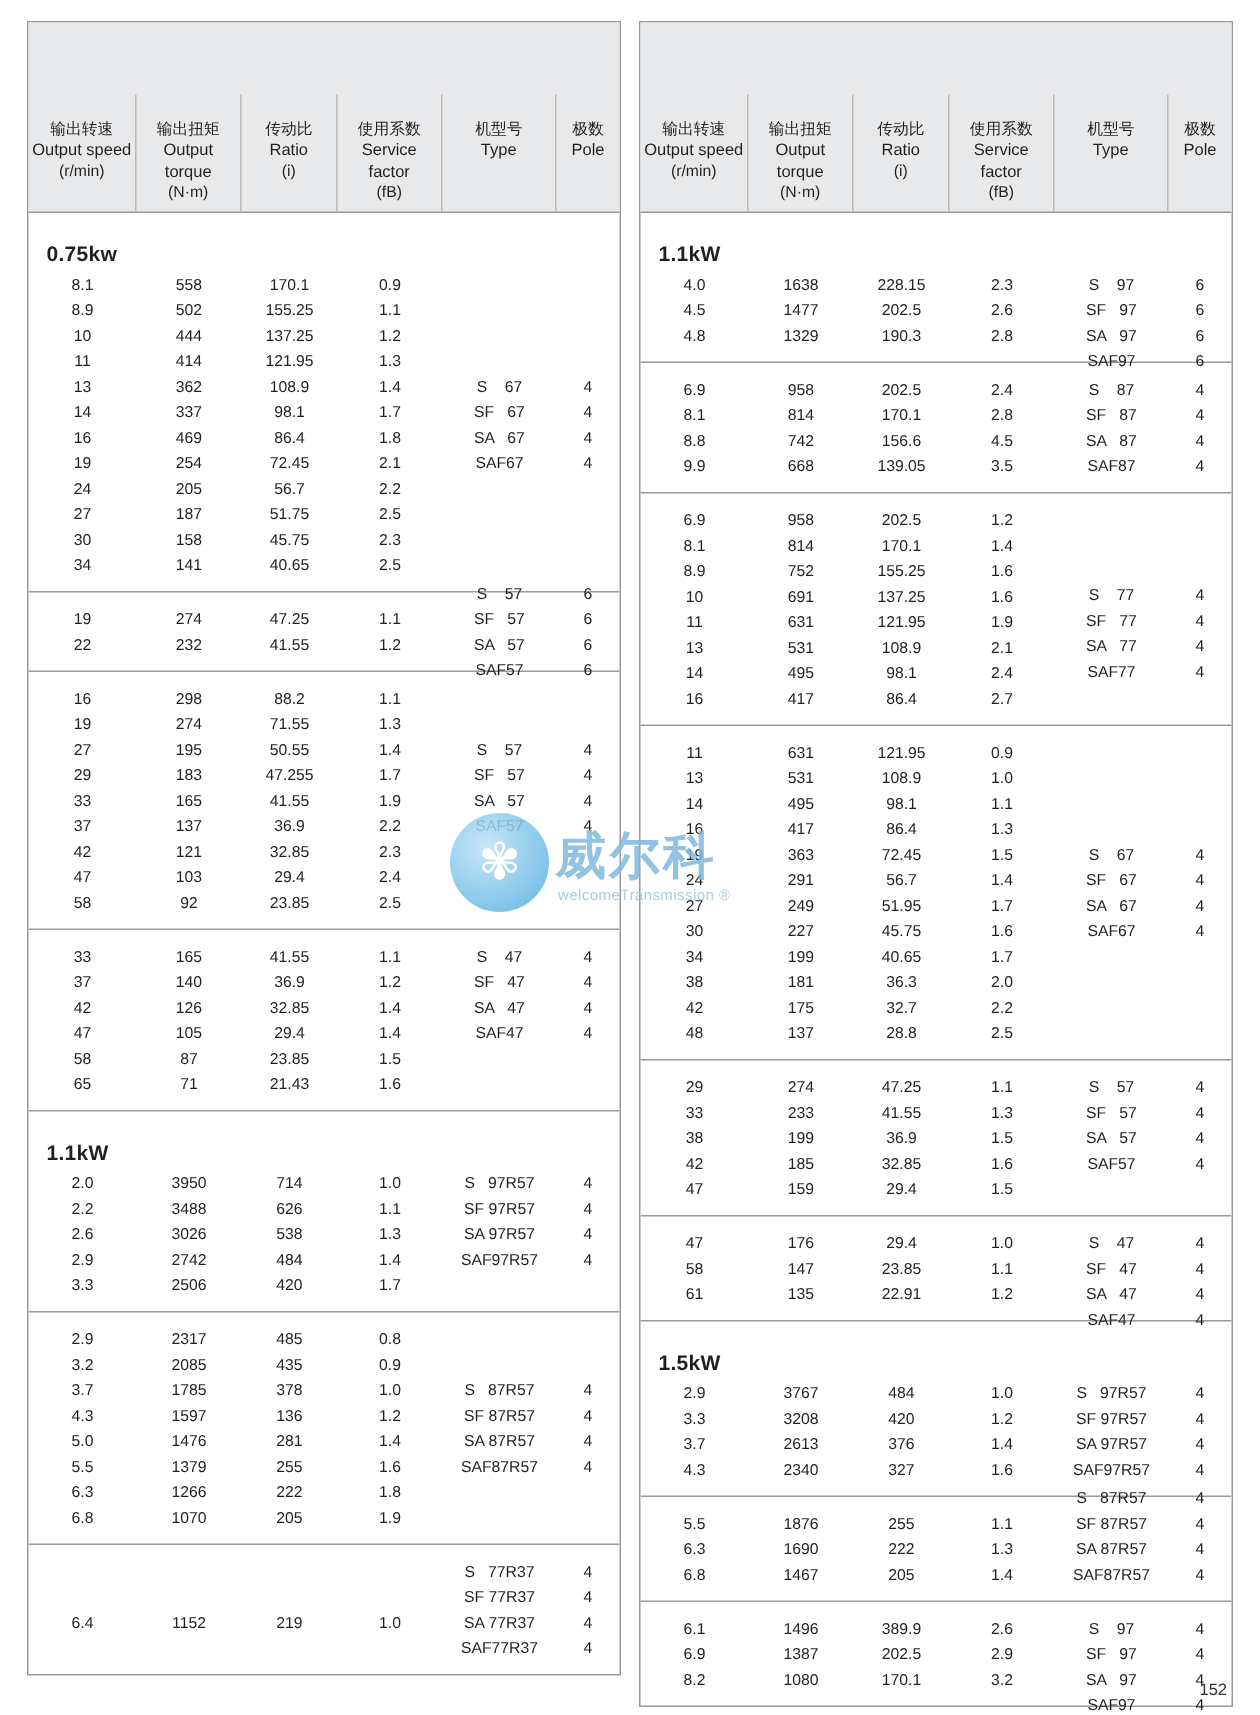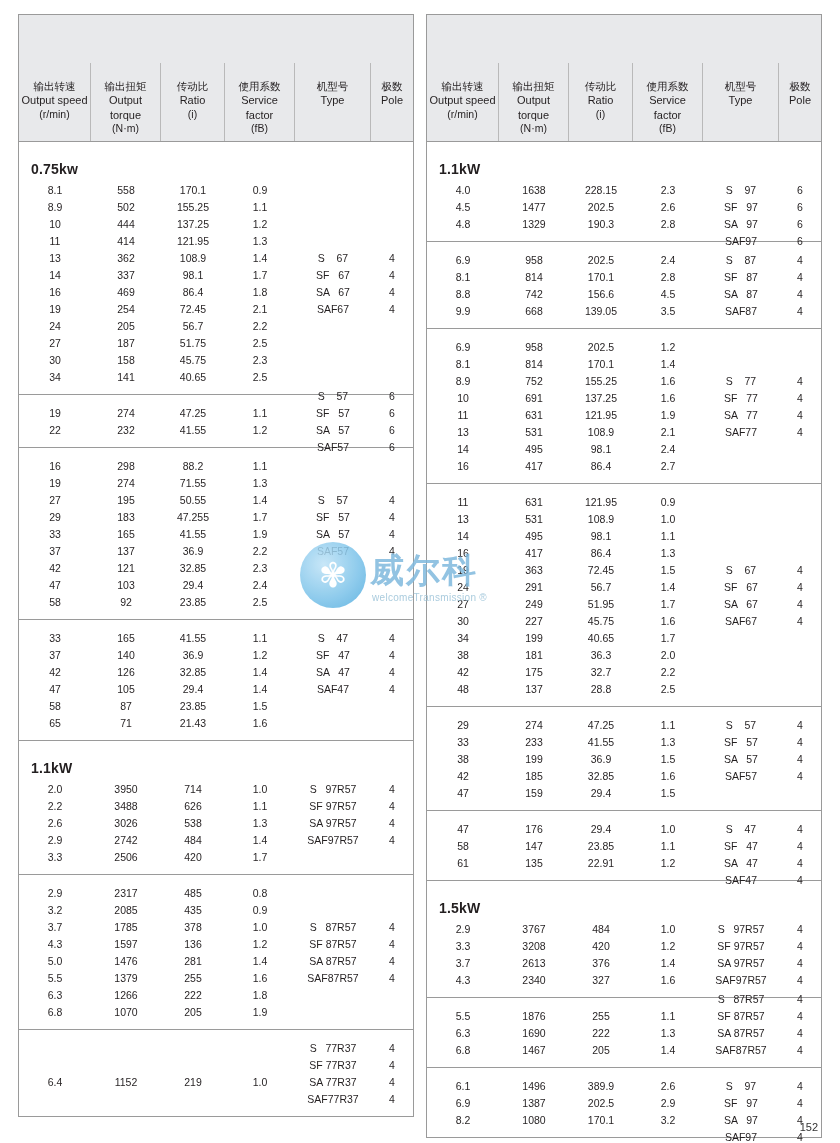--- a/index.html
+++ b/index.html
@@ -969,21 +969,21 @@
               <div class="cell c6"></div>
             </div>
             <div class="row">
               <div class="cell c1">16</div>
               <div class="cell c2">417</div>
               <div class="cell c3">86.4</div>
               <div class="cell c4">2.7</div>
               <div class="cell c5"></div>
               <div class="cell c6"></div>
             </div>
-            <div class="typecol" style="top: 0px;">
+            <div class="typecol" style="top: 16px;">
               <div class="typerow">
                 <div class="t"></div>
                 <div class="p"></div>
               </div>
               <div class="typerow">
                 <div class="t"></div>
                 <div class="p"></div>
               </div>
               <div class="typerow">
                 <div class="t">S    77</div>

